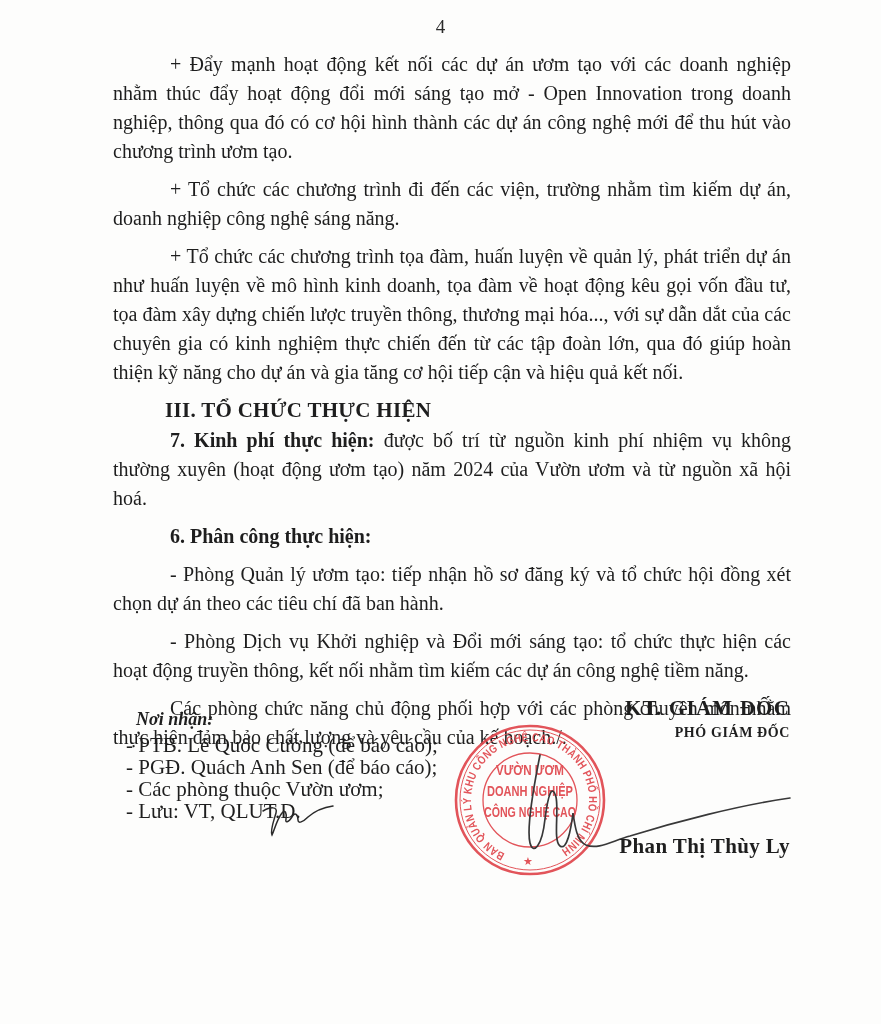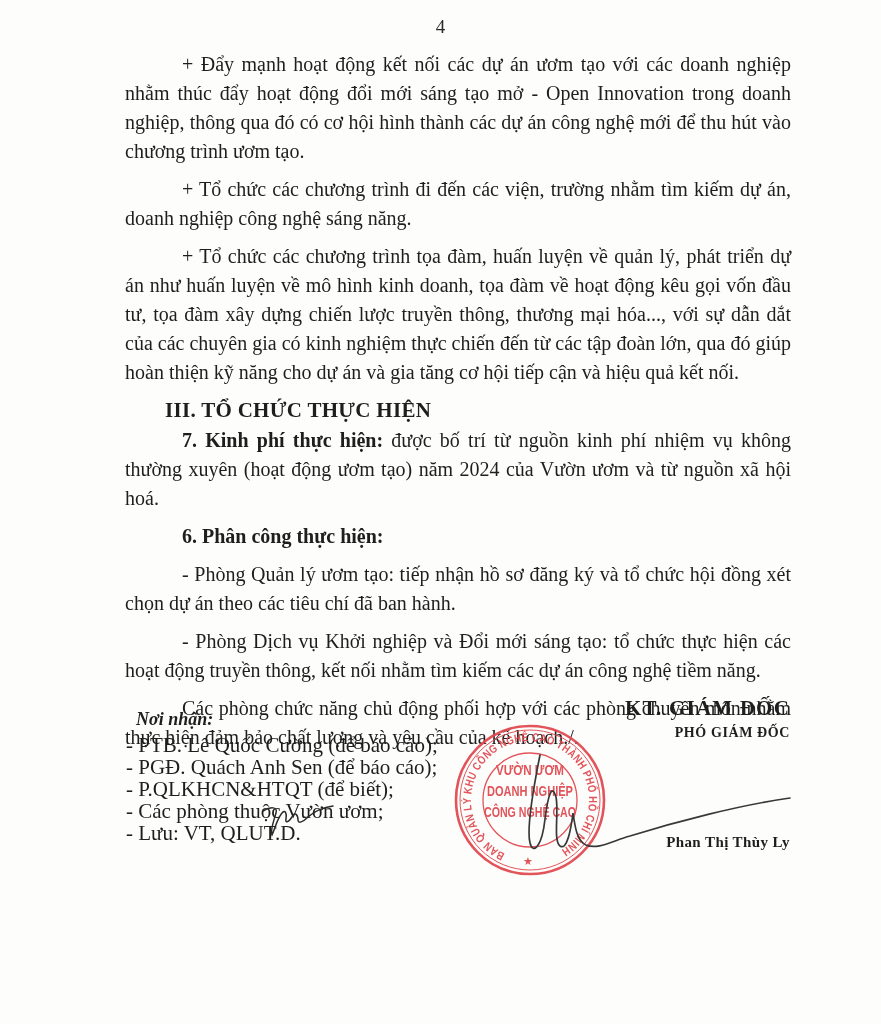--- a/index.html
+++ b/index.html
@@ -12,40 +12,40 @@
     color:#1e1e1e;
   }
   .page-number{
     position:absolute;top:16px;left:0;right:0;
     text-align:center;font-size:19px;color:#2a2a2a;
   }
   .content{
     position:absolute;top:50px;left:113px;width:678px;
     font-size:20px;line-height:29px;
   }
-  .content p{margin:0 0 9px 12px;text-align:justify;text-indent:57px;}
+  .content p{margin:0 0 9px 0;text-align:justify;text-indent:57px;}
   .section-heading{
     margin:7px 0 1px 0;padding-left:52px;
     font-size:21px;font-weight:bold;letter-spacing:.3px;
   }
   .b{font-weight:bold;}
   .closing{margin-top:4px !important;}
 
   .recipients{position:absolute;left:126px;top:694px;width:330px;margin-top:15px;}
   .recipients-title{font-size:18px;font-weight:bold;font-style:italic;margin-left:10px;}
   .recipients ul{list-style:none;margin:4px 0 0 0;padding:0;font-size:21px;line-height:22px;}
   .recipients li{white-space:nowrap;}
 
   .signature-block{
     position:absolute;left:470px;top:696px;width:320px;
     text-align:right;z-index:3;font-family:Liberation Serif, serif;
   }
   .sig-title1{font-size:21px;font-weight:bold;letter-spacing:1.2px;}
   .sig-title2{font-size:14px;font-weight:bold;letter-spacing:.6px;margin-top:4px;}
-  .signer-name{font-size:15px;font-weight:bold;letter-spacing:.4px;margin-top:93px;}
+  .signer-name{font-size:21px;font-weight:bold;letter-spacing:.4px;margin-top:93px;}
 
   .stamp-svg{position:absolute;left:440px;top:715px;z-index:2;}
   .initials-svg{position:absolute;left:258px;top:797px;z-index:2;}
   svg text{font-family:"Liberation Sans", sans-serif;}
 </style>
 </head>
 <body>
 
 <div class="page">
 
@@ -61,21 +61,20 @@
     <p>- Phòng Quản lý ươm tạo: tiếp nhận hồ sơ đăng ký và tổ chức hội đồng xét chọn dự án theo các tiêu chí đã ban hành.</p>
     <p>- Phòng Dịch vụ Khởi nghiệp và Đổi mới sáng tạo: tổ chức thực hiện các hoạt động truyền thông, kết nối nhằm tìm kiếm các dự án công nghệ tiềm năng.</p>
     <p class="closing">Các phòng chức năng chủ động phối hợp với các phòng chuyên môn nhằm thực hiện đảm bảo chất lượng và yêu cầu của kế hoạch./.</p>
   </div>
 
   <div class="recipients">
     <div class="recipients-title">Nơi nhận:</div>
     <ul>
       <li>- PTB. Lê Quốc Cường (để báo cáo);</li>
       <li>- PGĐ. Quách Anh Sen (để báo cáo);</li>
-      <li>- P.QLKHCN&amp;HTQT (để biết);</li>
       <li>- Các phòng thuộc Vườn ươm;</li>
       <li>- Lưu: VT, QLUT.D.</li>
     </ul>
   </div>
 
   <svg class="initials-svg" width="78" height="42" viewBox="0 0 78 42">
     <path d="M 5 14 C 12 10, 20 9, 18 16 C 15 26, 12 34, 14 38 C 16 34, 19 22, 24 16 C 27 12, 29 16, 28 22 C 27 26, 30 26, 34 20 C 37 14, 40 18, 40 23 C 40 27, 45 25, 50 20 C 58 13, 68 10, 75 9" fill="none" stroke="#2b2b2b" stroke-width="1.5" stroke-linecap="round"></path>
   </svg>
 
   <div class="signature-block">

